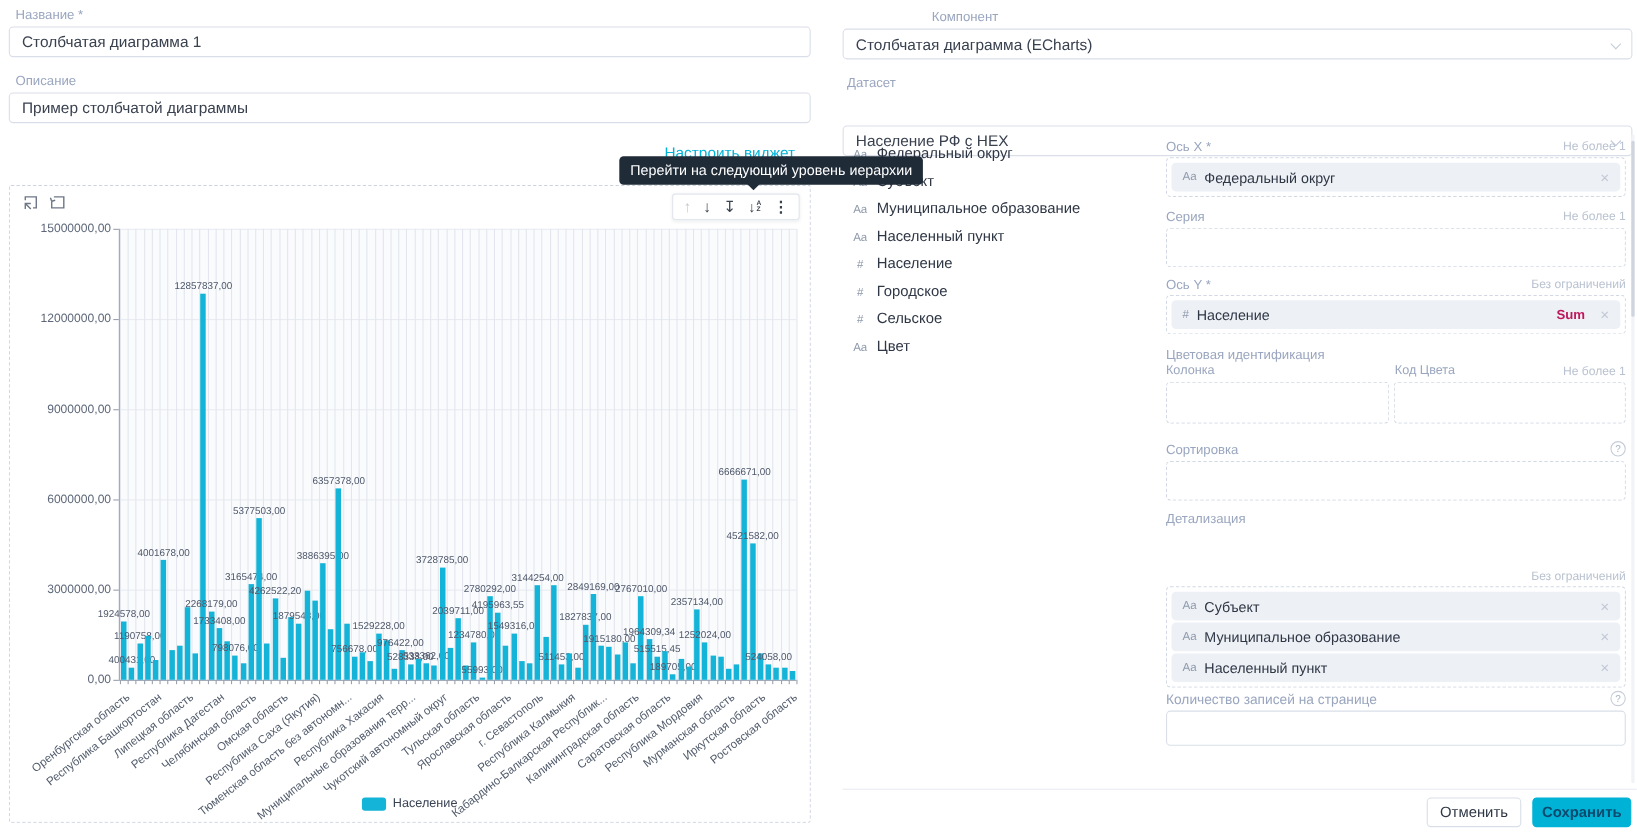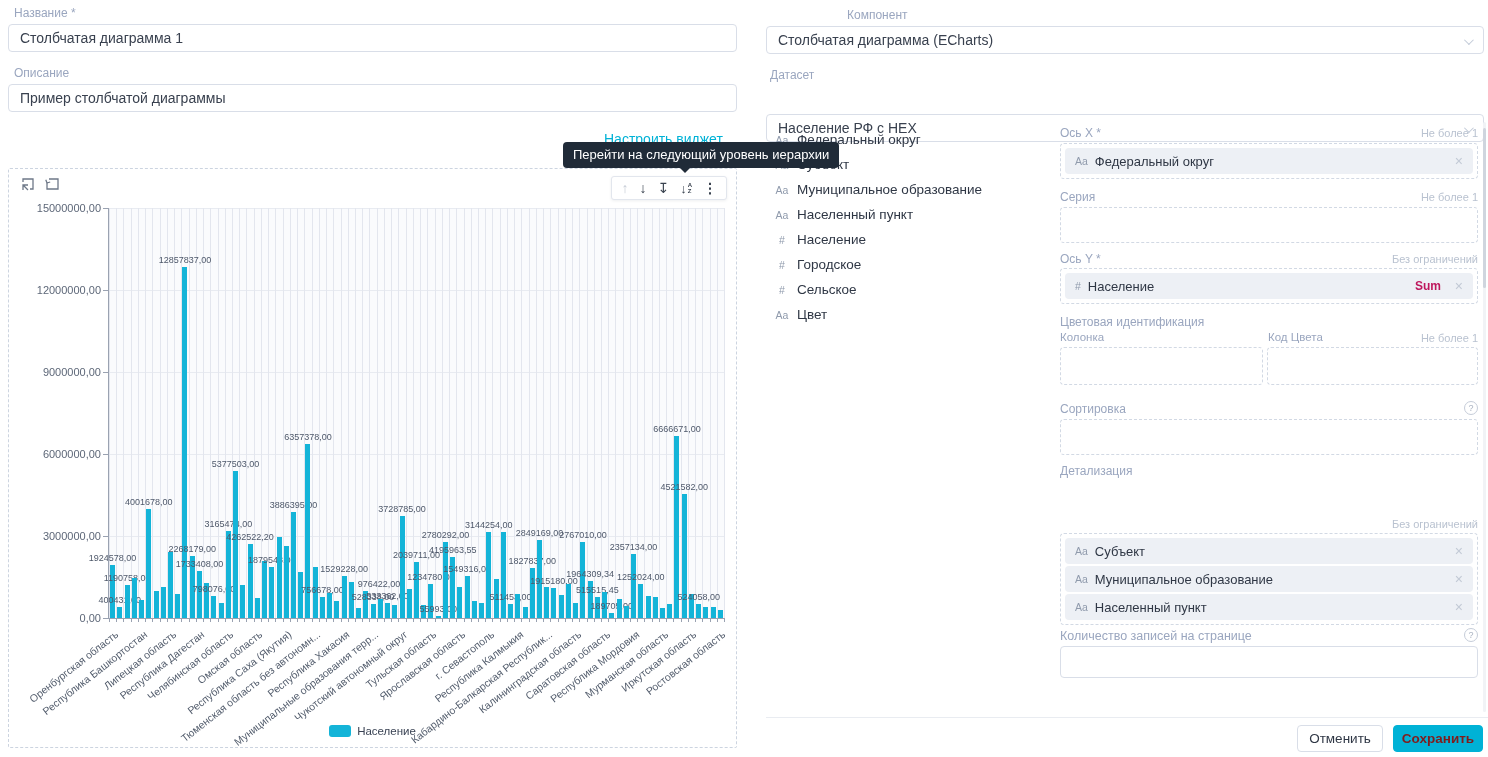--- a/index.html
+++ b/index.html
@@ -66,21 +66,21 @@
                   border-left:6px solid transparent; border-right:6px solid transparent;
                   border-top:6px solid #202b38; }
   #configure-link { left:604px; top:131px; font-size:14px; color:#00b2d6; cursor:pointer; }
   
   .btn { height:27px; border-radius:4px; font-size:13.5px; display:flex;
          align-items:center; justify-content:center; cursor:pointer;
          font-family:"Liberation Sans", sans-serif; }
   #cancel-btn { left:1297px; top:725px; width:86px; background:#fff;
                 border:1px solid #d9dee8; color:#2f3745; }
   #save-btn { left:1393px; top:725px; width:90px; background:#00b2d6;
-              border:1px solid #00b2d6; color:#7f1d1d; font-weight:bold; }
+              border:1px solid #00b2d6; color:#0c4a6e; font-weight:bold; }
   #footer-divider { left:766px; top:717px; width:722px; height:1px; background:#e9ecf1; }
   #scroll-track { left:1483px; top:122px; width:3px; height:590px; background:#f1f3f6;
                   border-radius:2px; }
   #scroll-thumb { left:1483px; top:128px; width:3px; height:160px; background:#cfd5de;
                   border-radius:2px; }
   .toolbox-icon { cursor:pointer; }
   .legend-row { display:flex; align-items:center; gap:6px; position:absolute; }
   .legend-swatch { width:22px; height:12px; border-radius:3px; }
   .legend-text { font-size:11.5px; color:#3a4354; }
 </style>
@@ -270,21 +270,21 @@
       <div class="bar" style="left: 203.71px; width: 5px; height: 51px; background: rgb(20, 180, 216);"></div>
       <div class="bar" style="left: 210.94px; width: 5px; height: 21px; background: rgb(20, 180, 216);"></div>
       <div class="bar-label" style="left: 213.44px; bottom: 23px;">756678,00</div>
       <div class="bar" style="left: 218.18px; width: 5px; height: 25px; background: rgb(20, 180, 216);"></div>
       <div class="bar" style="left: 225.41px; width: 5px; height: 17px; background: rgb(20, 180, 216);"></div>
       <div class="bar" style="left: 232.65px; width: 5px; height: 42px; background: rgb(20, 180, 216);"></div>
       <div class="bar-label" style="left: 235.15px; bottom: 44px;">1529228,00</div>
       <div class="bar" style="left: 239.88px; width: 5px; height: 36px; background: rgb(20, 180, 216);"></div>
       <div class="bar" style="left: 247.12px; width: 5px; height: 10px; background: rgb(20, 180, 216);"></div>
       <div class="bar" style="left: 254.35px; width: 5px; height: 27px; background: rgb(20, 180, 216);"></div>
-      <div class="bar-label" style="left: 270px; bottom: 29px;">976422,00</div>
+      <div class="bar-label" style="left: 255px; bottom: 29px;">976422,00</div>
       <div class="bar" style="left: 261.59px; width: 5px; height: 14px; background: rgb(20, 180, 216);"></div>
       <div class="bar-label" style="left: 264.09px; bottom: 16px;">528338,00</div>
       <div class="bar" style="left: 268.82px; width: 5px; height: 19px; background: rgb(20, 180, 216);"></div>
       <div class="bar" style="left: 276.06px; width: 5px; height: 15px; background: rgb(20, 180, 216);"></div>
       <div class="bar-label" style="left: 278.56px; bottom: 17px;">533362,00</div>
       <div class="bar" style="left: 283.29px; width: 5px; height: 13px; background: rgb(20, 180, 216);"></div>
       <div class="bar" style="left: 290.53px; width: 5px; height: 102px; background: rgb(20, 180, 216);"></div>
       <div class="bar-label" style="left: 293.03px; bottom: 104px;">3728785,00</div>
       <div class="bar" style="left: 297.76px; width: 5px; height: 29px; background: rgb(20, 180, 216);"></div>
       <div class="bar" style="left: 305px; width: 5px; height: 56px; background: rgb(20, 180, 216);"></div>

